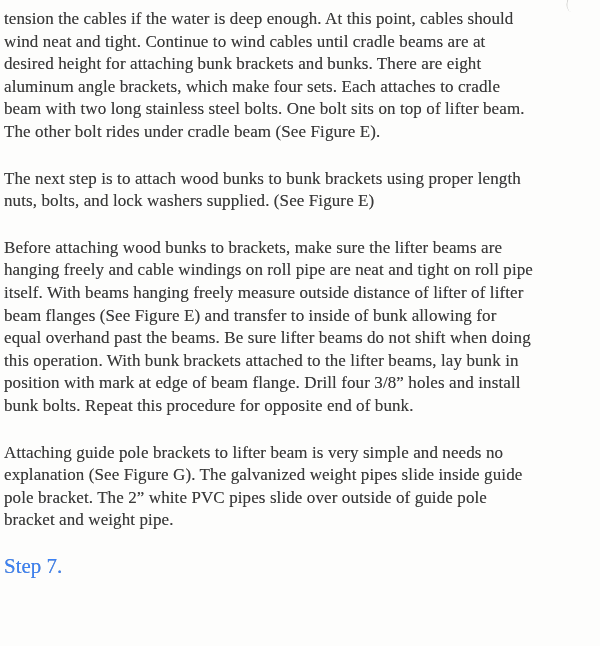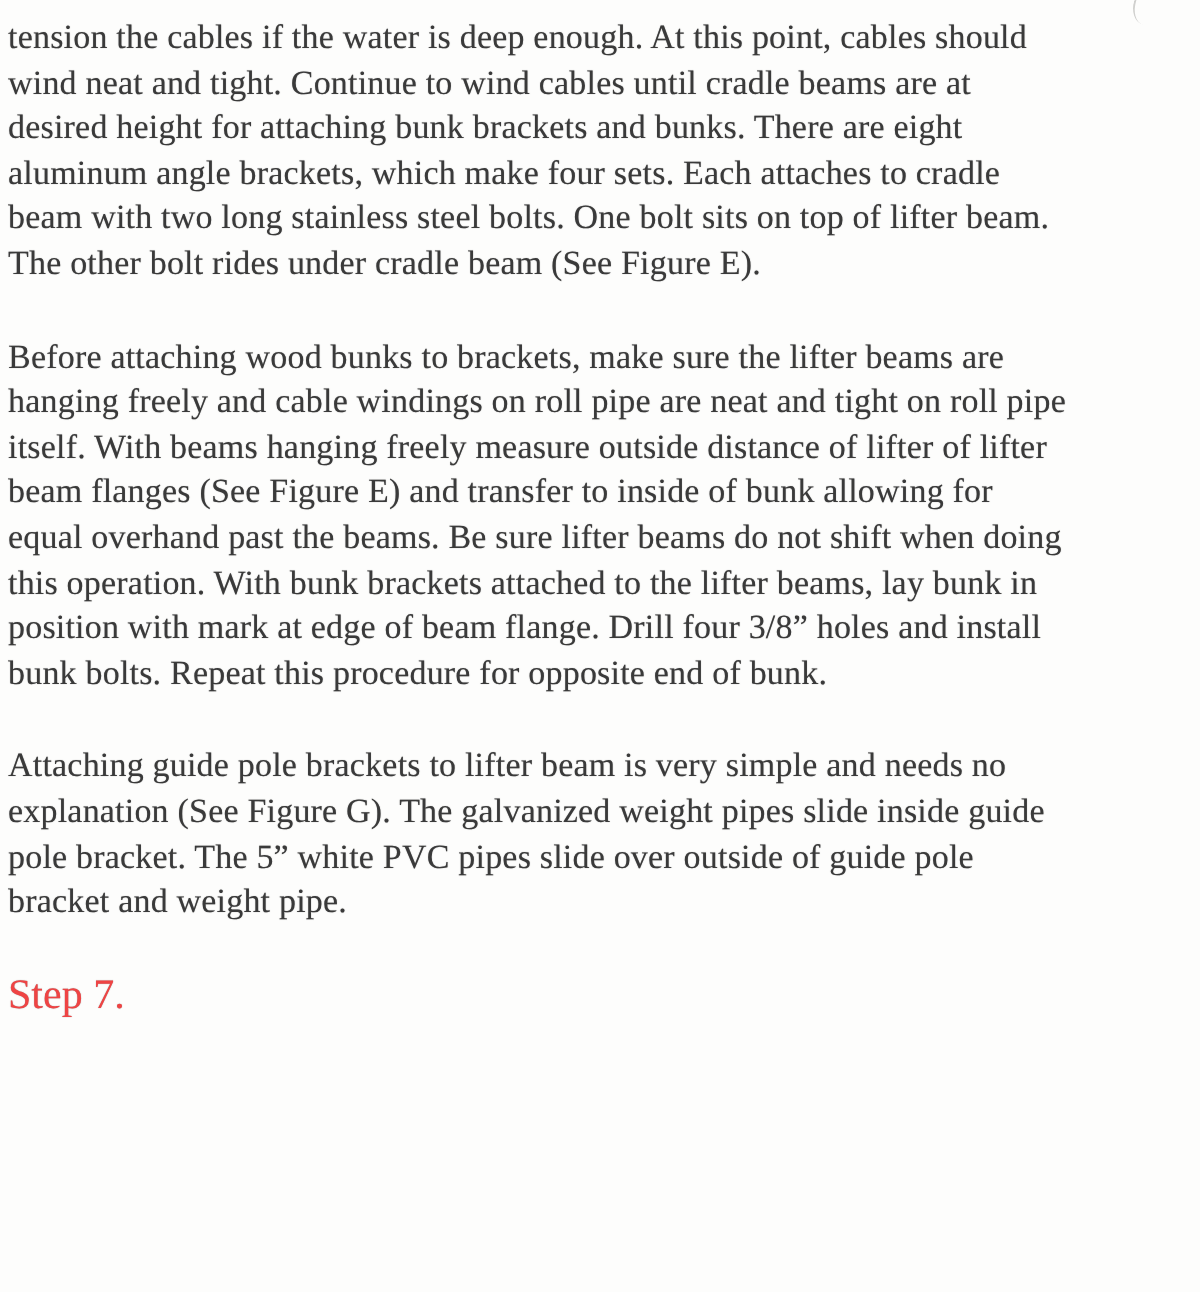--- a/index.html
+++ b/index.html
@@ -29,21 +29,21 @@
     white-space: pre;
     letter-spacing: 0.1px;
     text-shadow: 0 0 0.5px rgba(70,70,70,0.55);
   }
   .step-heading {
     margin: 0;
     margin-top: -3px;
     font-size: 21px;
     font-weight: normal;
     line-height: 26px;
-    color: #ef4444;
+    color: #3b82f6;
     text-shadow: 0 0 0.5px rgba(70,70,70,0.55);
   }
   .step-para {
     margin: 7px 0 0 0;
     font-size: 17px;
     line-height: 22.6px;
     white-space: pre-line;
     text-indent: 46px;
     letter-spacing: 0.1px;
     text-shadow: 0 0 0.5px rgba(70,70,70,0.55);
@@ -67,31 +67,33 @@
 
   <div class="scan-mark"></div>
 
   <p class="body-para">tension the cables if the water is deep enough. At this point, cables should
 wind neat and tight. Continue to wind cables until cradle beams are at
 desired height for attaching bunk brackets and bunks. There are eight
 aluminum angle brackets, which make four sets. Each attaches to cradle
 beam with two long stainless steel bolts. One bolt sits on top of lifter beam.
 The other bolt rides under cradle beam (See Figure E).</p>
 
+  <p class="body-para">The next step is to attach wood bunks to bunk brackets using proper length
+nuts, bolts, and lock washers supplied. (See Figure E)</p>
 
   <p class="body-para">Before attaching wood bunks to brackets, make sure the lifter beams are
 hanging freely and cable windings on roll pipe are neat and tight on roll pipe
 itself. With beams hanging freely measure outside distance of lifter of lifter
 beam flanges (See Figure E) and transfer to inside of bunk allowing for
 equal overhand past the beams. Be sure lifter beams do not shift when doing
 this operation. With bunk brackets attached to the lifter beams, lay bunk in
 position with mark at edge of beam flange. Drill four 3/8” holes and install
 bunk bolts. Repeat this procedure for opposite end of bunk.</p>
 
   <p class="body-para">Attaching guide pole brackets to lifter beam is very simple and needs no
 explanation (See Figure G). The galvanized weight pipes slide inside guide
-pole bracket. The 5” white PVC pipes slide over outside of guide pole
+pole bracket. The 2” white PVC pipes slide over outside of guide pole
 bracket and weight pipe.</p>
 
   <h2 class="step-heading">Step 7.</h2>
 
 
 </div>
 
 </body></html>

